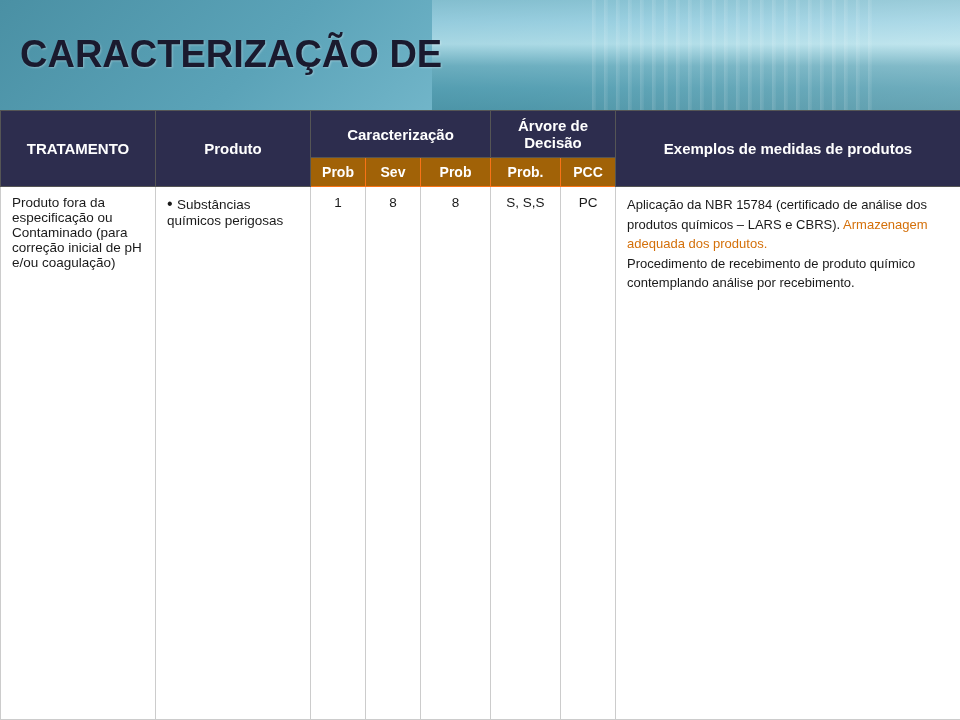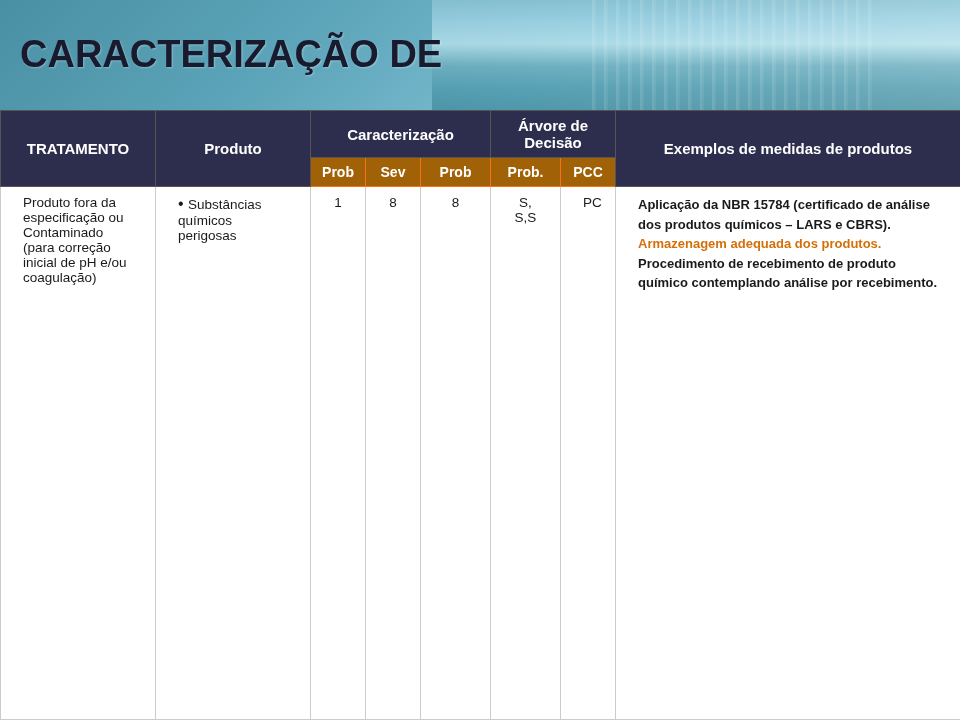--- a/index.html
+++ b/index.html
@@ -110,38 +110,37 @@
       font-weight: bold;
       text-align: center;
       vertical-align: middle;
       padding: 6px 4px;
       border: 1px solid #f97316;
     }
 
     tbody tr td {
       border: 1px solid #ccc;
       vertical-align: top;
-      padding: 8px 22px;
+      padding: 8px 11px;
       font-size: 13.5px;
       color: #1a1a1a;
     }
 
     .cell-center {
       text-align: center;
     }
 
     .bullet-item::before {
       content: '• ';
       font-size: 16px;
     }
 
     .exemplos-cell {
       font-size: 13px;
       line-height: 1.5;
-      font-weight: bold;
     }
 
     .exemplos-cell .orange-text {
       color: #d4700a;
     }
   </style>
 </head>
 <body>
 
 <div class="page">

